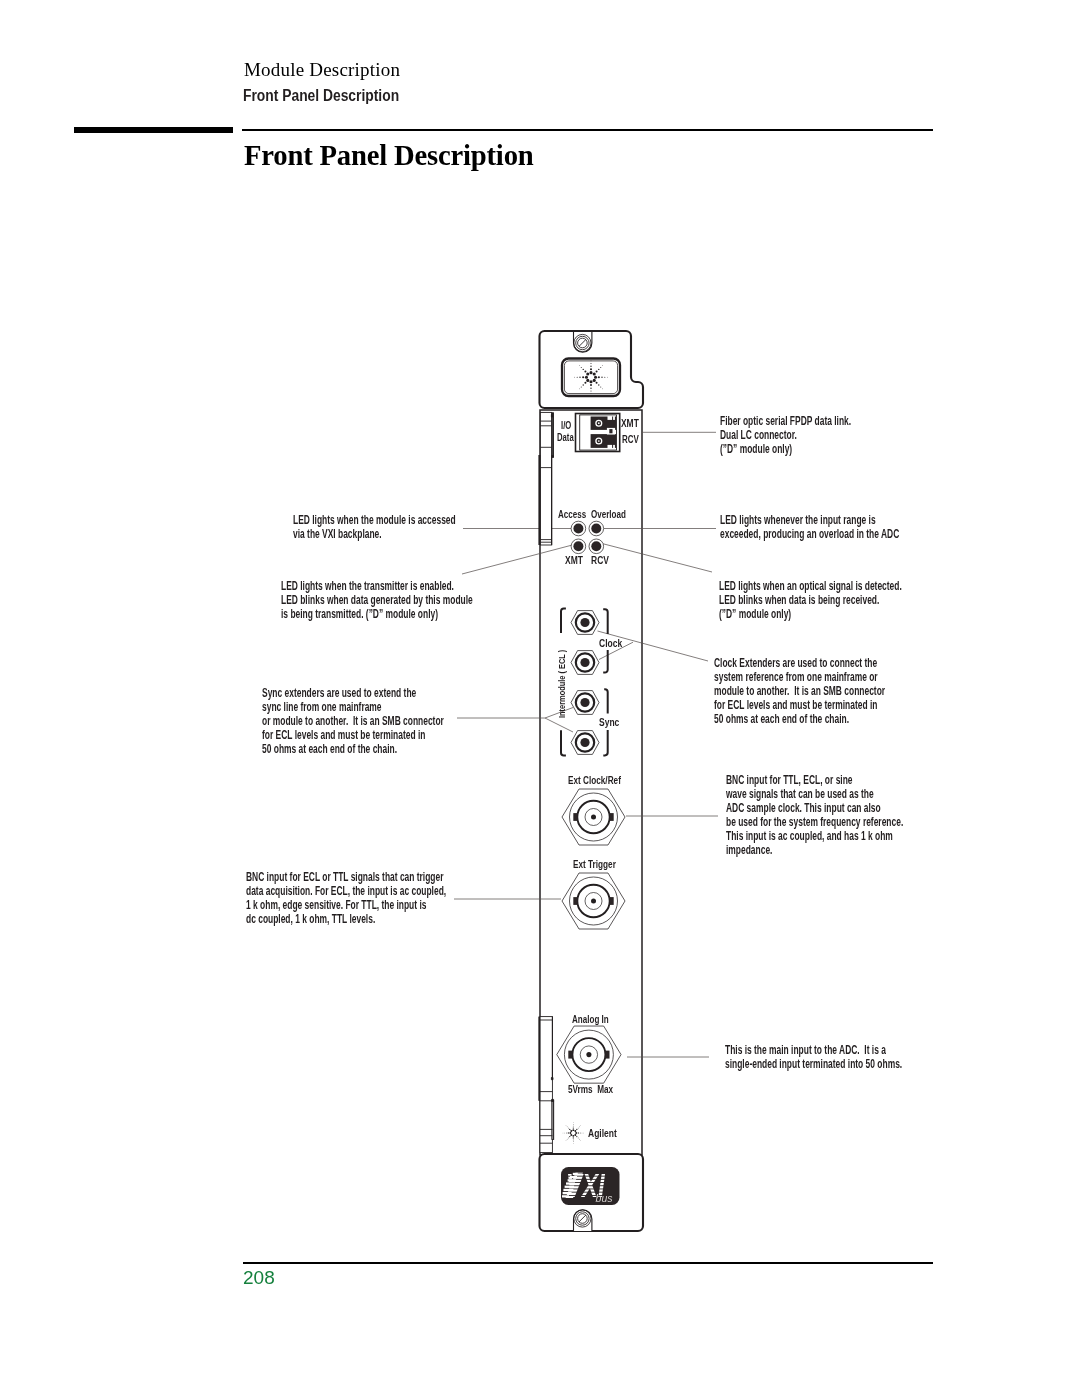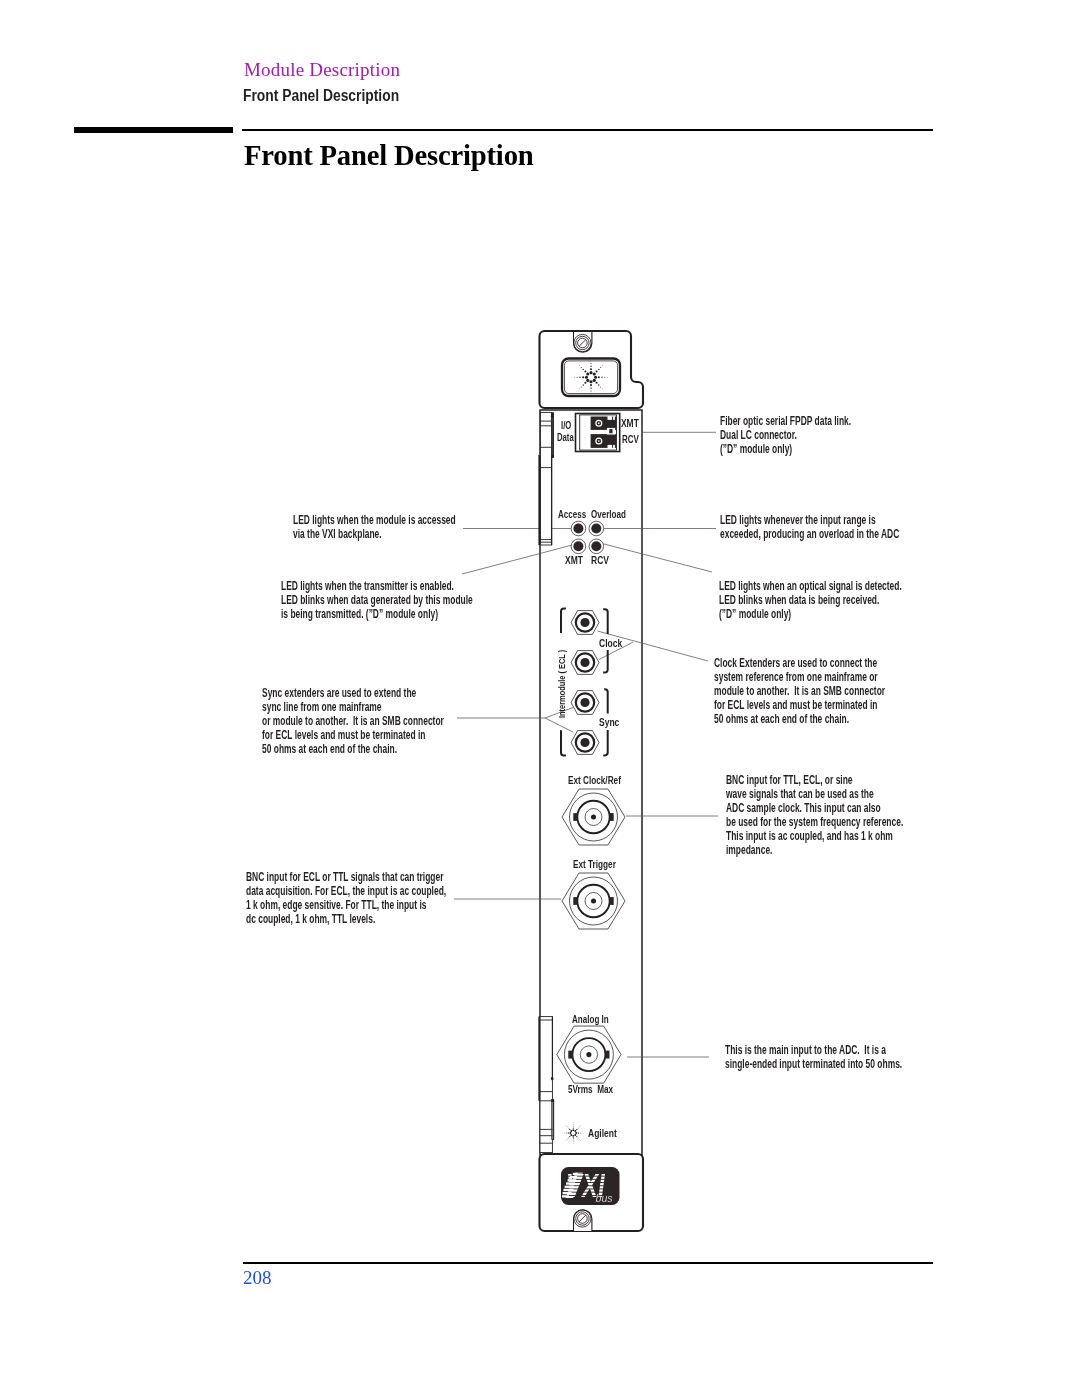--- a/index.html
+++ b/index.html
@@ -2,30 +2,30 @@
 <html><head>
 <meta charset="utf-8">
 <title>Front Panel Description</title>
 <style>
   html,body{margin:0;padding:0;}
   body{width:1080px;height:1397px;background:#ffffff;position:relative;overflow:hidden;
        font-family:"Liberation Sans",sans-serif;color:#231f20;}
   .page{position:absolute;inset:0;}
   
   #running-head{position:absolute;left:244px;top:59px;font-family:"Liberation Serif",serif;
-       font-size:19px;color:#a21caf;letter-spacing:0.2px;}
+       font-size:19px;color:#000000;letter-spacing:0.2px;}
   #running-sub{position:absolute;left:243px;top:87.0px;font-family:"Liberation Sans",sans-serif;
        font-weight:bold;font-size:16px;color:#231f20;transform:scaleX(0.865);transform-origin:left top;}
   #thick-bar{position:absolute;left:74.4px;top:126.9px;width:158.7px;height:6.5px;background:#000;}
   #head-rule{position:absolute;left:241.5px;top:129.1px;width:691px;height:2.2px;background:#000;}
   #page-title{position:absolute;left:244px;top:138.0px;font-family:"Liberation Serif",serif;
        font-weight:bold;font-size:30px;color:#000;letter-spacing:-0.2px;transform:scaleX(0.955);transform-origin:left top;}
   #foot-rule{position:absolute;left:243px;top:1262px;width:690px;height:2.2px;background:#000;}
-  #page-number{position:absolute;left:243px;top:1267px;font-family:Liberation Serif, serif;
-       font-size:19px;color:#1d4ed8;}
+  #page-number{position:absolute;left:243px;top:1267px;font-family:Liberation Sans, sans-serif;
+       font-size:19px;color:#15803d;}
   
   .callout{position:absolute;font-family:"Liberation Sans",sans-serif;font-weight:bold;
        font-size:12px;line-height:14.0px;color:#231f20;white-space:pre;
        transform:scaleX(0.703);transform-origin:left top;}
 
   .plabel{position:absolute;font-family:"Liberation Sans",sans-serif;font-weight:bold;
        color:#231f20;white-space:pre;transform-origin:left top;}
   svg{position:absolute;left:0;top:0;overflow:visible;}
 </style>
 </head>

